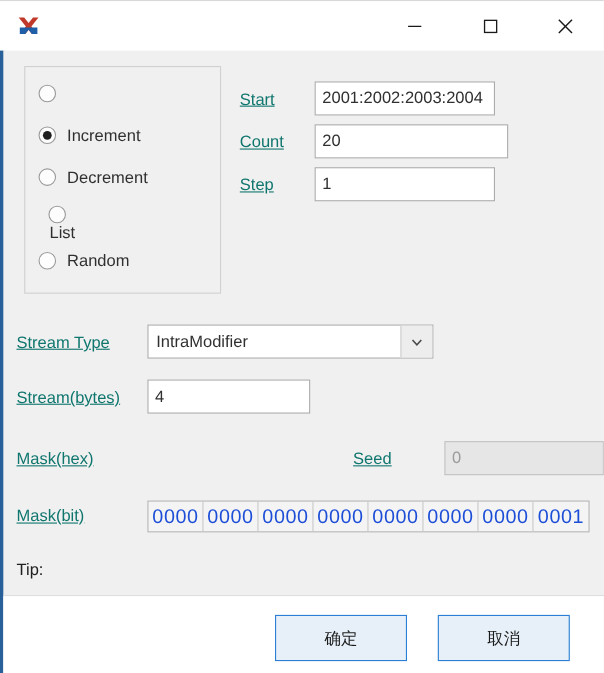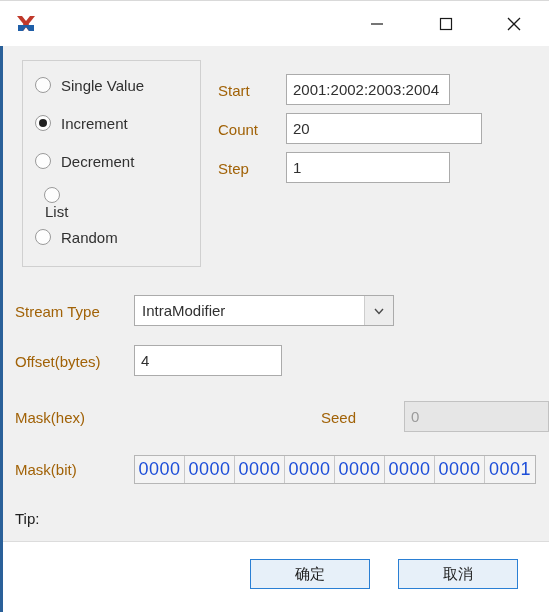--- a/index.html
+++ b/index.html
@@ -110,22 +110,23 @@
     margin-left: 10px;
     font-size: 15px;
     color: #303030;
     white-space: nowrap;
   }
 
   
   .flabel {
     position: absolute;
     font-size: 15px;
-    color: #a16207;
+    color: #0f766e;
     white-space: nowrap;
+    text-decoration: underline;
   }
   .tfield {
     position: absolute;
     box-sizing: border-box;
     border: 1px solid #ababab;
     background: #ffffff;
     font-family: "Liberation Sans", "DejaVu Sans", sans-serif;
     font-size: 15px;
     color: #303030;
     padding: 12px 6px;
@@ -211,21 +212,21 @@
     position: absolute;
     left: 0; top: 496px;
     width: 546px;
     height: 70px;
     background: #ffffff;
   }
   .dlgbtn {
     position: absolute;
     top: 513px;
     width: 120px;
-    height: 30px;
+    height: 42px;
     box-sizing: border-box;
     border: 1px solid #2a7fd4;
     background: #e7f0f9;
     font-family: "Liberation Sans", "DejaVu Sans", sans-serif;
     font-size: 15px;
     color: #1b1b1b;
     cursor: default;
     padding: 0;
   }
   #btn-ok     { left: 247px; }
@@ -264,21 +265,20 @@
     </button>
   </div>
 
   <div id="leftedge-shadow"></div>
 
   <div id="client">
 
     <div id="mode-group">
       <div class="radio-row" style="top:12px;">
         <span class="radio-mark"></span>
-        <span class="radio-label">Single Value</span>
       </div>
       <div class="radio-row" style="top:50px;">
         <span class="radio-mark checked"></span>
         <span class="radio-label">Increment</span>
       </div>
       <div class="radio-row" style="top:88px;">
         <span class="radio-mark"></span>
         <span class="radio-label">Decrement</span>
       </div>
       <div class="radio-row" style="top:126px;flex-direction:column;">
@@ -288,36 +288,36 @@
       <div class="radio-row" style="top:164px;">
         <span class="radio-mark"></span>
         <span class="radio-label">Random</span>
       </div>
     </div>
 
     <span class="flabel" style="left:215px; top:36px;">Start</span>
     <input class="tfield" id="start-input" style="left: 283px; top: 28px; width: 164px; height: 31px;" value="2001:2002:2003:2004">
 
     <span class="flabel" style="left:215px; top:75px;">Count</span>
-    <input class="tfield" id="count-input" style="left: 283px; top: 67px; width: 196px; height: 31px;" value="20">
+    <input class="tfield" id="count-input" style="left: 283px; top: 67px; width: 176px; height: 31px;" value="20">
 
     <span class="flabel" style="left:215px; top:114px;">Step</span>
     <input class="tfield" id="step-input" style="left: 283px; top: 106px; width: 164px; height: 31px;" value="1">
 
     <span class="flabel" style="left:12px; top:257px;">Stream Type</span>
     <div id="stream-combo">
       <span id="stream-combo-text">IntraModifier</span>
       <span id="stream-combo-arrow">
         <svg width="12" height="12" viewBox="0 0 12 12">
             <path d="M2 4 L6 8.5 L10 4" fill="none" stroke="#4a4a4a" stroke-width="1.4"></path>
           </svg>
       </span>
     </div>
 
-    <span class="flabel" style="left:12px; top:307px;">Offset(bytes)</span>
+    <span class="flabel" style="left:12px; top:307px;">Stream(bytes)</span>
     <input class="tfield" id="offset-input" style="left: 131px; top: 299px; width: 148px; height: 31px;" value="4">
 
     <span class="flabel" style="left:12px; top:363px;">Mask(hex)</span>
 
     <span class="flabel" style="left:318px; top:363px;">Seed</span>
     <input class="tfield disabled" id="seed-input" style="left: 401px; top: 355px; width: 145px; height: 31px;" disabled="" value="0">
 
     <span class="flabel" style="left:12px; top:415px;">Mask(bit)</span>
     <div id="mask-bits">
       <span class="bit-cell">0000</span>

